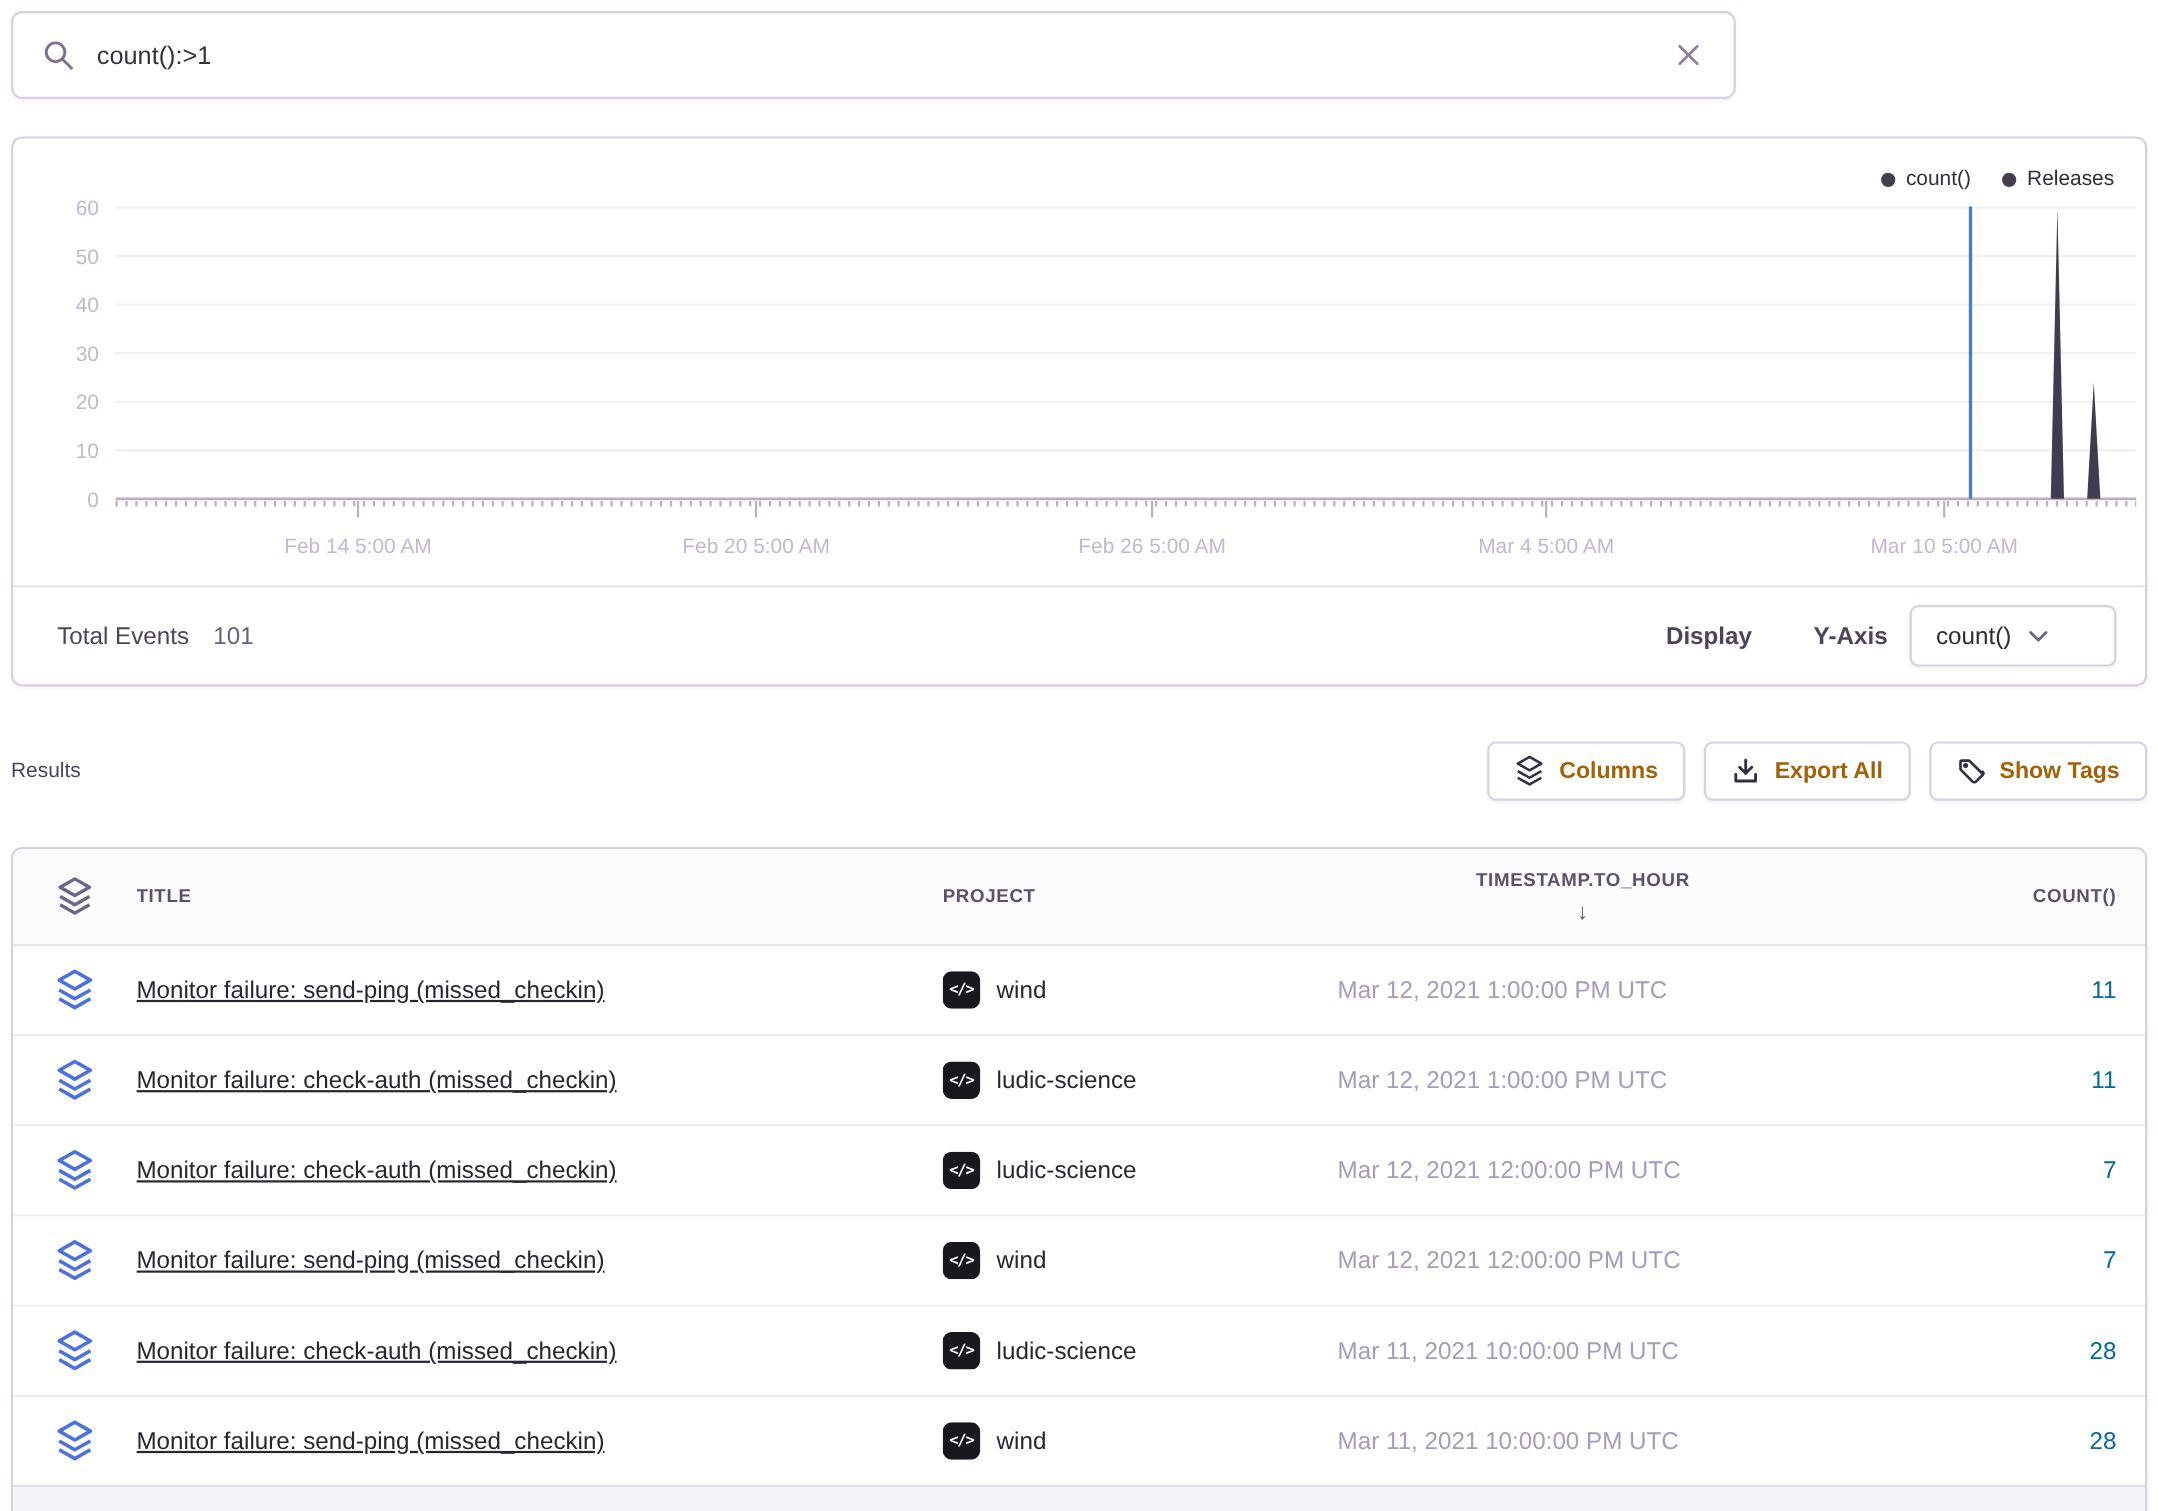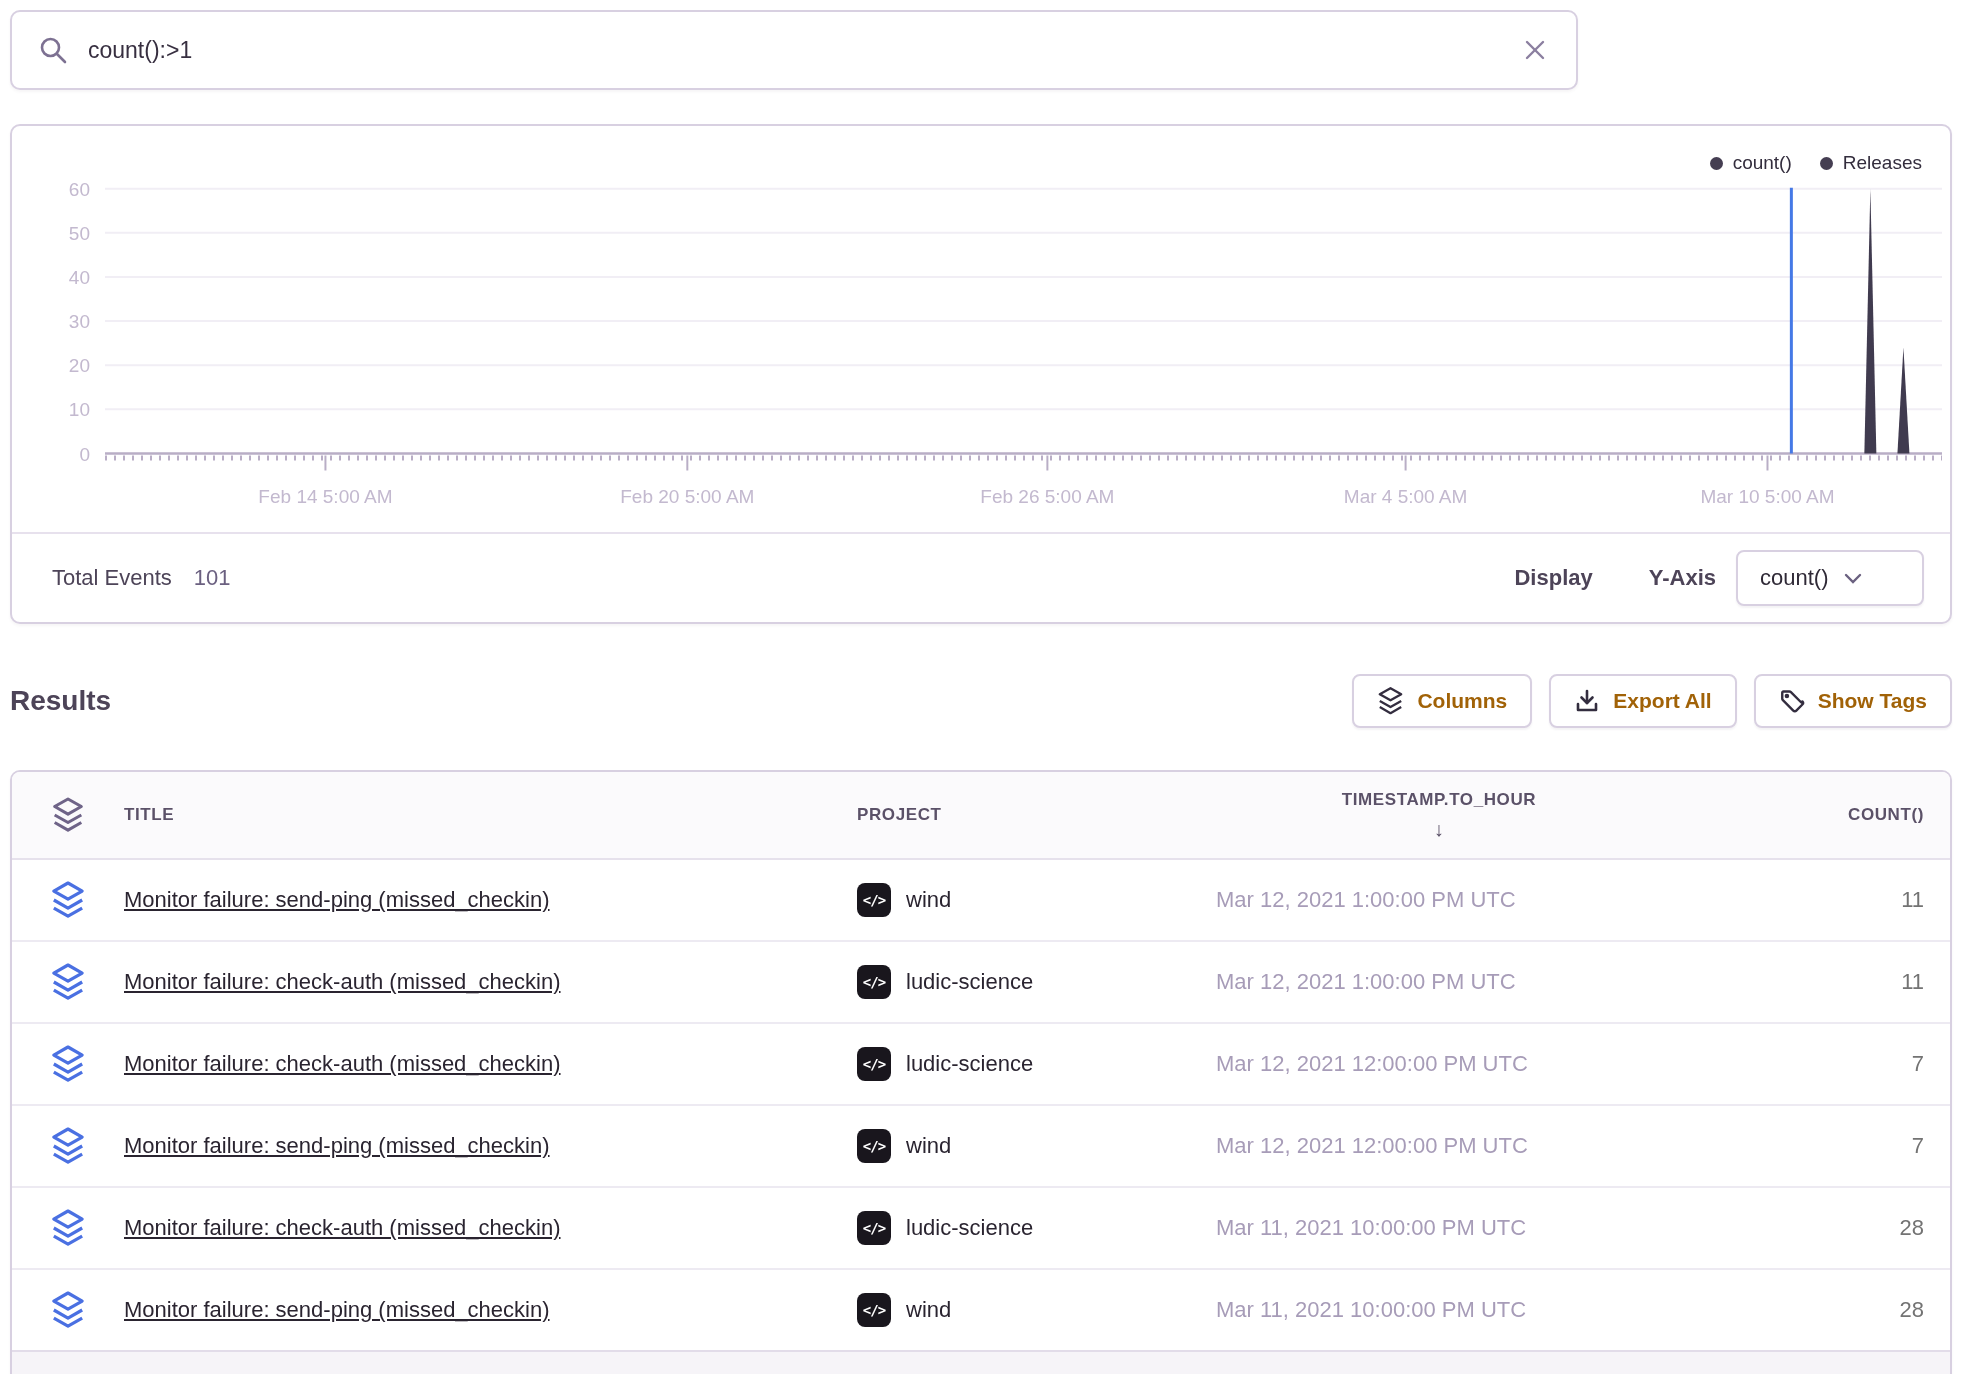--- a/index.html
+++ b/index.html
@@ -29,21 +29,21 @@
   .ctl-label { font-weight:bold; font-size:22px; color:#4d4458; margin-right:20px; }
   .ctl-label.second { margin-left:36px; }
   .dropdown { display:flex; align-items:center; gap:16px; height:56px; padding:0 22px;
     border:2px solid #d8d0e1; border-radius:8px; background:#fff; font-size:22px; color:#2f2936;
     box-shadow:0 2px 2px rgba(70,57,87,0.06); cursor:pointer; }
   .chevron { width:18px; height:11px; }
 
   
   .results-row { position:absolute; left:10px; top:672px; width:1942px; height:58px;
     display:flex; align-items:center; justify-content:space-between; }
-  .results-heading { font-weight:bold; font-size:28px; color:#4d4458; }
+  .results-heading { font-weight:normal; font-size:19px; color:#4d4458; }
   .btn-group { display:flex; gap:17px; }
   .btn { display:flex; align-items:center; gap:13px; height:54px; padding:0 23px;
     border:2px solid #d8d0e1; border-radius:8px; background:#fff; font-weight:bold; font-size:21px;
     color:#a16207; box-shadow:0 2px 2px rgba(70,57,87,0.06); cursor:pointer; }
   .btn svg { flex:0 0 auto; }
 
   
   .table-card { left:10px; top:750px; width:1942px; height:616px; overflow:hidden; padding:0;margin-top:20px; }
   .grid-row { display:grid; grid-template-columns:112px 733px 359px 446px 288px; align-items:center; }
   .thead { height:88px; background:#fbfafc; border-bottom:2px solid #e6e1ec;
@@ -55,21 +55,21 @@
   .ts-head { display:flex; align-items:center; gap:8px; cursor:pointer;flex-direction:column; }
   .sort-arrow { font-size:20px; font-weight:normal; color:#5b5168; }
   .count-cell, .count-head { text-align:right; padding-right:26px; }
   .title-cell { color:#2a2430; cursor:pointer;text-decoration:underline; }
   .project-cell { display:flex; align-items:center; gap:15px; }
   .proj-badge { width:34px; height:34px; background:#19161d; border-radius:8px; display:flex;
     align-items:center; justify-content:center; }
   .proj-glyph { color:#fff; font-family:"DejaVu Sans Mono",monospace; font-size:14px; font-weight:bold; letter-spacing:-1px; }
   .proj-name { color:#2a2430; }
   .ts-cell { color:#a79cb8; }
-  .count-cell { color:#737373; }
+  .count-cell { color:#0369a1; }
   .table-footer { height:32px; background:#f6f4f8; }
 </style>
 </head>
 <body>
 
 <div class="card search-card">
   <svg class="search-icon" viewBox="0 0 30 30" fill="none" stroke="#7d7192" stroke-width="2.6" stroke-linecap="round">
     <circle cx="12.5" cy="12.5" r="8.5"></circle>
       <line x1="19" y1="19" x2="27" y2="27"></line>
   </svg>

